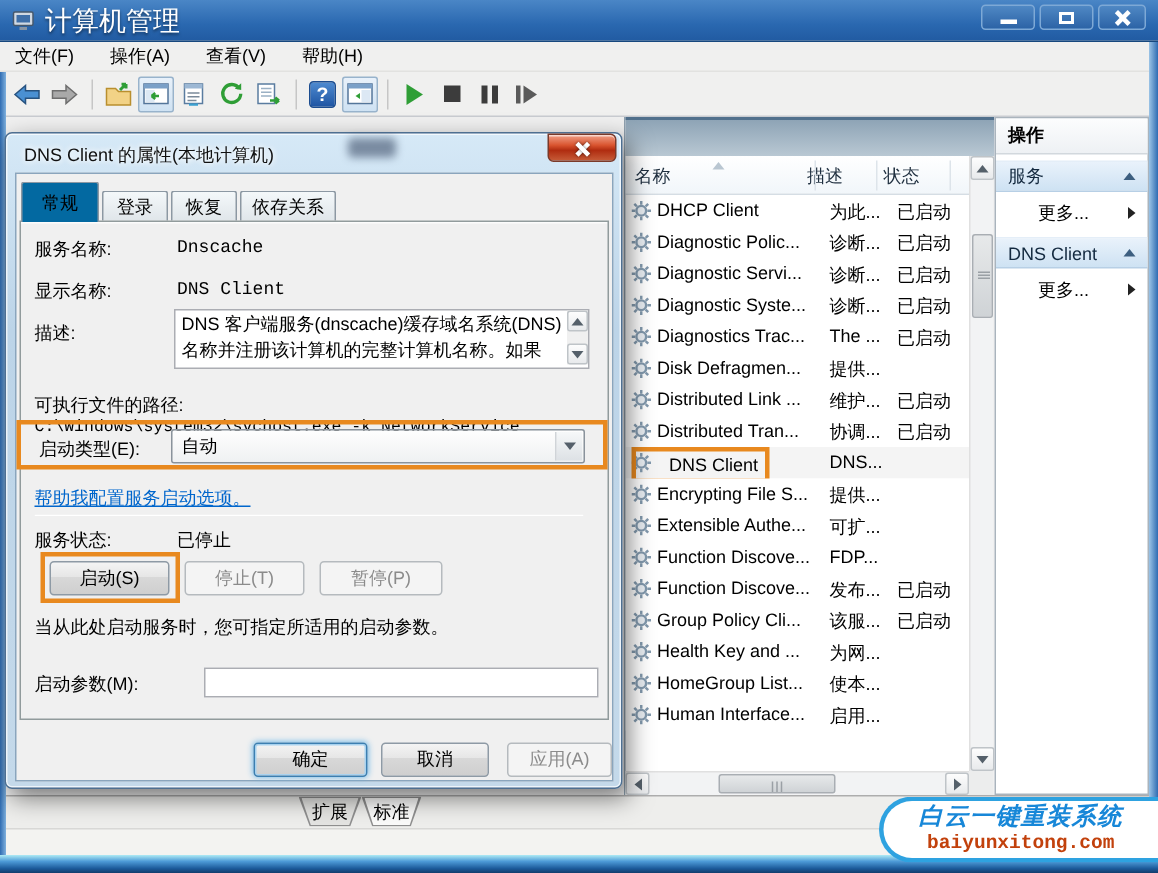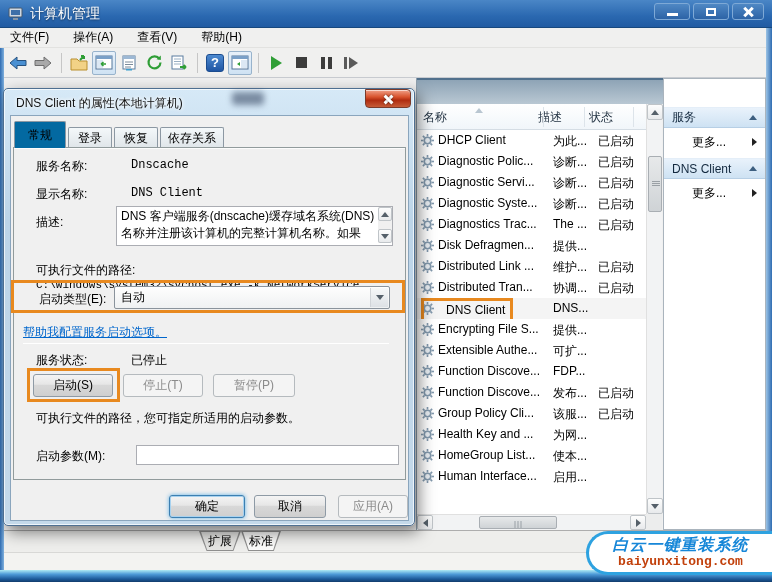--- a/index.html
+++ b/index.html
@@ -6,21 +6,21 @@
   html,body { width:772px; height:582px; }
   body { font-family:"Liberation Sans", sans-serif; font-size:12px; color:#000; position:relative;
          width:772px; height:582px; overflow:hidden; background:#f0f0f0; }
 
   .abs { position:absolute; }
 
   
   .titlebar { left:0; top:0; width:772px; height:28px;
     background:linear-gradient(#4a86c6,#2a68b0 60%,#215ba2); border-bottom:1px solid #17487e;
     display:flex; align-items:center; padding-left:8px; color:#fff; }
-  .titlebar .app-title { margin-left:6px; font-size:14px; text-shadow:0 1px 2px rgba(0,0,0,.5); }
+  .titlebar .app-title { margin-left:6px; font-size:18px; text-shadow:0 1px 2px rgba(0,0,0,.5); }
   .capbtns { position:absolute; right:8px; top:3px; display:flex; gap:3px; }
   .capbtn { width:36px; height:17px; border:1px solid #7ea9d6; border-radius:3px;
     background:linear-gradient(#4f88c4,#2c63a6); display:flex; align-items:center; justify-content:center; }
   .capbtn.close { width:32px; }
   .glyph-min { width:11px; height:3px; background:#fff; margin-top:6px; }
   .glyph-max { width:10px; height:8px; border:2px solid #fff; }
   .glyph-x   { position:relative; width:10px; height:10px; }
   .glyph-x::before,.glyph-x::after { content:""; position:absolute; left:4px; top:-1px; width:3px; height:12px; background:#fff; }
   .glyph-x::before { transform:rotate(45deg);} .glyph-x::after { transform:rotate(-45deg);}
 
@@ -105,21 +105,21 @@
     background:linear-gradient(#f0a088,#d9542f 40%,#b02c10 60%,#c65b37); border:1px solid #7a3a2a;
     border-radius:0 4px 4px 4px; display:flex; align-items:center; justify-content:center; box-shadow:inset 0 1px 0 rgba(255,255,255,.6); }
   .dlg-close .glyph-x::before,.dlg-close .glyph-x::after { left:4px; top:0; height:11px; width:3px; box-shadow:0 0 2px rgba(0,0,0,.6); }
   .dlg-panel { position:absolute; left:6px; top:26px; width:399px; height:406px; background:#f0f0f0; border:1px solid #8aa5bd; }
 
   .tab { position:absolute; border:1px solid #8c98a3; border-bottom:none; border-radius:2px 2px 0 0;
     display:flex; align-items:center; justify-content:center; background:linear-gradient(#f4f8fa,#dfe5e9); }
   .tab.active { background:#0369a1; z-index:3; }
   .tabpage { position:absolute; left:2px; top:31px; width:393px; height:333px; border:1px solid #919b9c; background:#f0f0f0; box-shadow:inset 0 1px 0 #fcfcfc; }
 
-  .lbl { position:absolute; white-space:nowrap;margin-left:13px; }
+  .lbl { position:absolute; white-space:nowrap; }
   .mono { font-family:"Liberation Mono","DejaVu Sans Mono",monospace; font-size:12px; }
   .descbox { position:absolute; left:102px; top:58px; width:277px; height:40px; background:#fff; border:1px solid #abadb3;
     padding:1px 16px 1px 4px; line-height:17px; overflow:hidden; }
   .descscroll { position:absolute; right:0px; top:0px; width:14px; height:36px; background:#f0f0f0; }
   .descscroll .sbtn { left:0; width:14px; height:14px; }
 
   .combo { position:absolute; left:100px; top:138px; width:276px; height:23px; background:linear-gradient(#fefefe,#eff1f2);
     border:1px solid #8a939c; border-radius:2px; display:flex; align-items:center; padding-left:6px; }
   .combo .dd { position:absolute; right:1px; top:1px; width:18px; height:19px; display:flex; align-items:center; justify-content:center;
     border-left:1px solid #d0d4d8; background:linear-gradient(#f6f8f9,#dde1e5); }
@@ -640,20 +640,21 @@
         </div>
       </div>
     <div class="sbtn" style="right:0;top:0;width:16px;height:15px">
         <div class="tri right"></div>
       </div>
   </div>
   <div class="abs scorner"></div>
 </div>
 
 <div class="abs act-pane">
+  <div class="act-title">操作</div>
   <div class="act-sec" style="top:28px">
     <span>服务</span>
     <div class="tri up"></div>
   </div>
   <div class="act-item" style="top:52px">
     <span>更多...</span>
     <div class="tri right"></div>
   </div>
   <div class="act-sec" style="top:79px">
     <span>DNS Client</span>
@@ -744,21 +745,21 @@
       <div class="wbtn" style="left:19px;top:226px;width:80px">
           <span>启动(S)</span>
         </div>
       <div class="wbtn disabled" style="left:109px;top:226px;width:80px">
           <span>停止(T)</span>
         </div>
       <div class="wbtn disabled" style="left:199px;top:226px;width:82px">
           <span>暂停(P)</span>
         </div>
 
-      <span class="lbl" style="left:9px;top:262px">可执行文件的路径，您可指定所适用的启动参数。</span>
+      <span class="lbl" style="left:9px;top:262px">当从此处启动服务时，您可指定所适用的启动参数。</span>
 
       <span class="lbl" style="left:9px;top:300px">启动参数(M):</span>
       <div class="inputbox" style="left:122px;top:297px;width:263px;height:20px"><span></span></div>
     </div>
 
     <div class="wbtn default" style="left:158px;top:379px;width:76px">
         <span>确定</span>
       </div>
     <div class="wbtn" style="left:243px;top:379px;width:72px">
         <span>取消</span>

